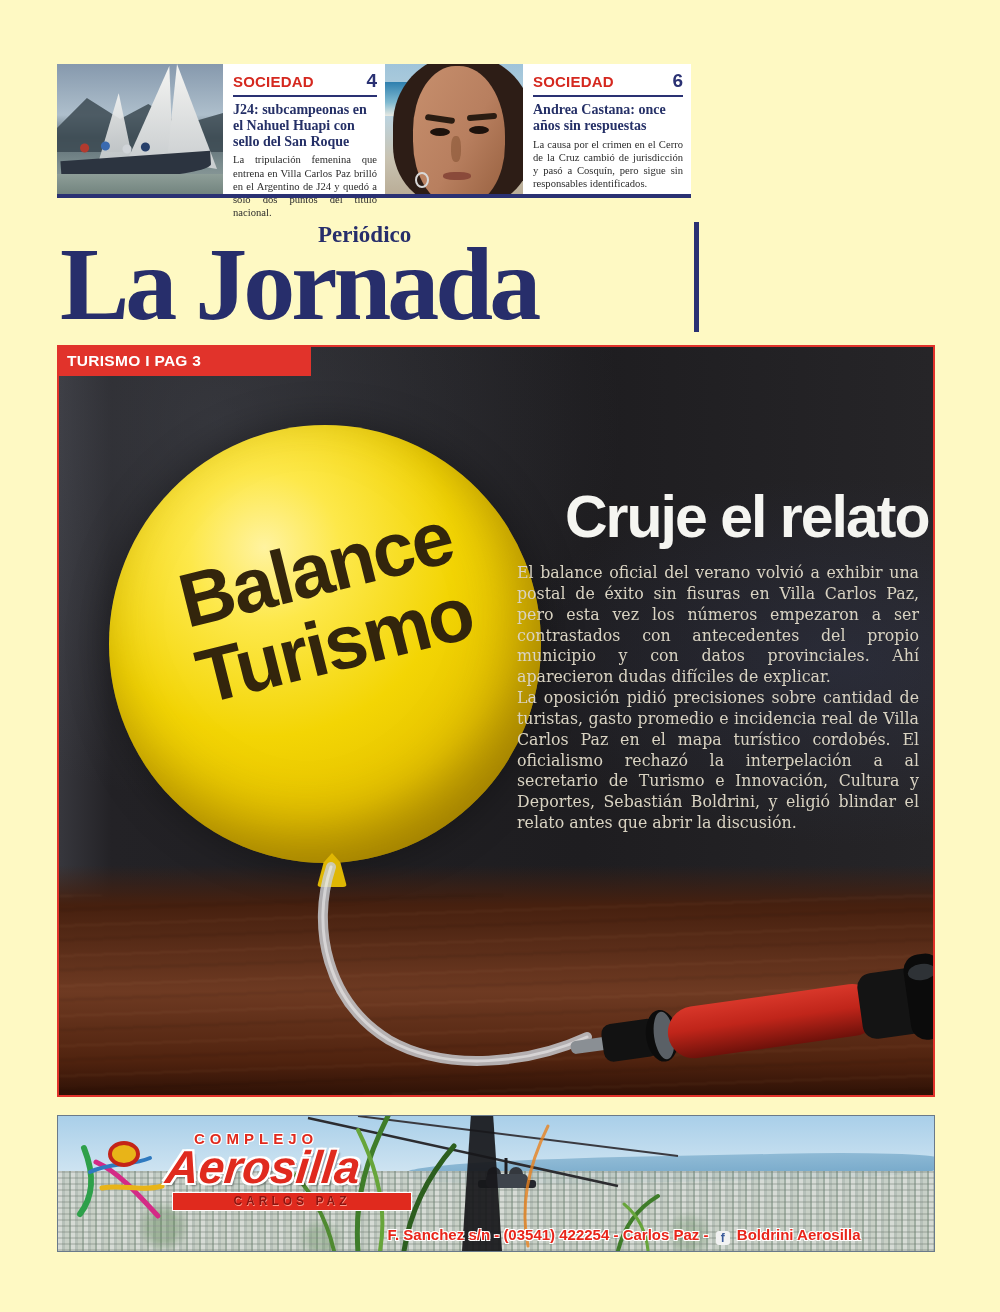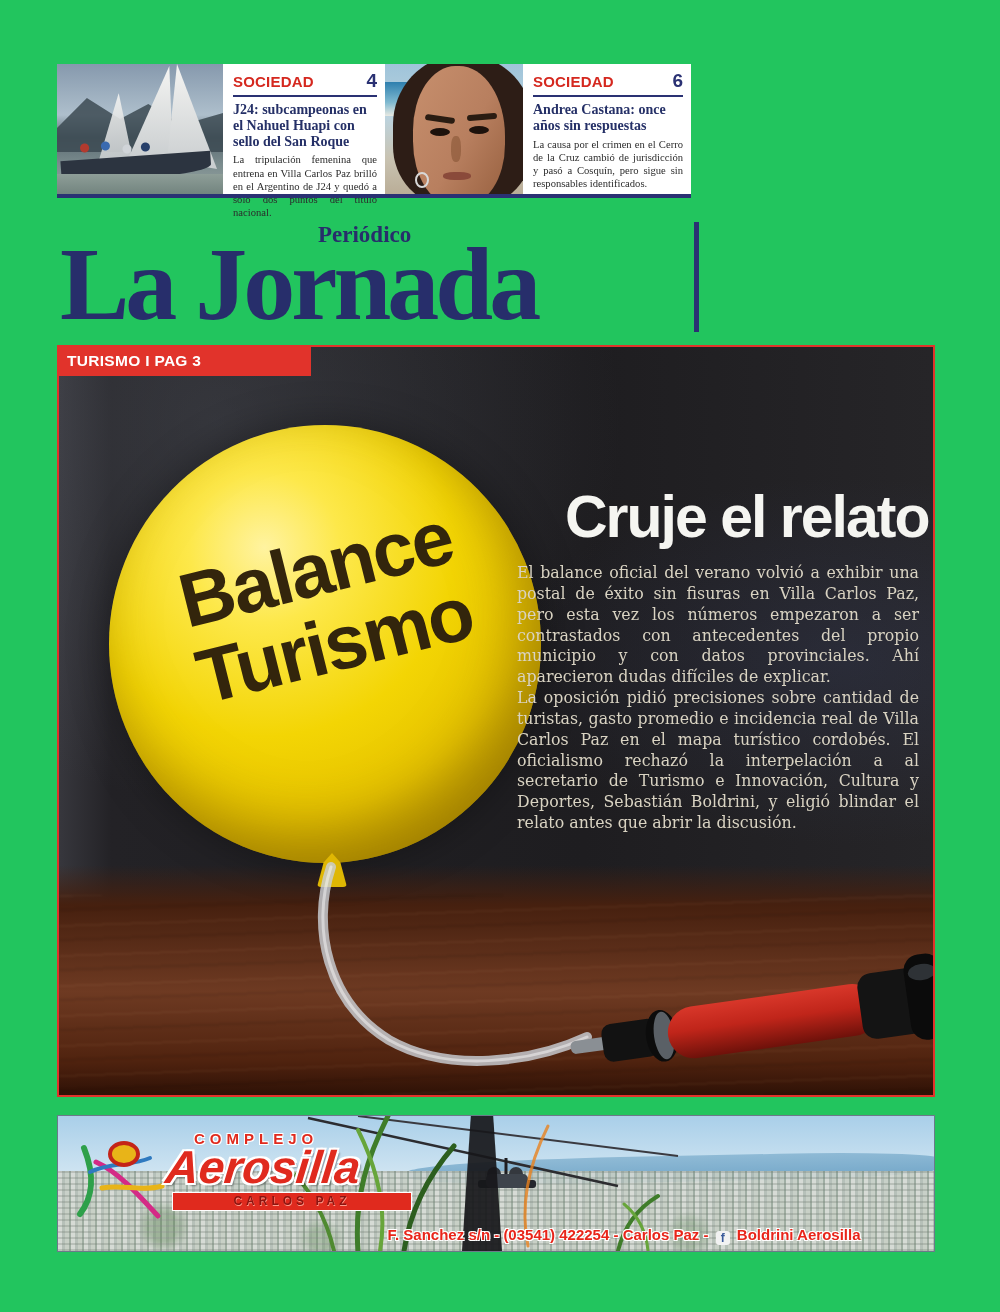--- a/index.html
+++ b/index.html
@@ -1,16 +1,16 @@
 <!DOCTYPE html>
 <html><head>
 <meta charset="utf-8">
 <style>
   html,body{margin:0;padding:0;background:#ffffff;}
-  .page{position:relative;width:1000px;height:1312px;background:#22c55e;overflow:hidden;
+  .page{position:relative;width:1000px;height:1312px;background:#fef9c3;overflow:hidden;
         font-family:"Liberation Sans",sans-serif;}
 
   
   .topstrip{position:absolute;left:57px;top:64px;width:878px;height:134px;}
   .photo{position:absolute;top:0;height:134px;overflow:hidden;}
   .sailphoto{left:0;width:166px;background:linear-gradient(180deg,#8699ad 0%,#aebfcc 38%,#5a6a72 55%,#7b8c8e 75%,#9aa8a4 100%);}
   .mountain{position:absolute;left:0;top:28px;width:166px;height:60px;background:#3c4a52;
             clip-path:polygon(0 60%,18% 10%,38% 45%,55% 20%,75% 55%,100% 35%,100% 100%,0 100%);opacity:.85;}
   .sail{position:absolute;background:linear-gradient(180deg,#f4f4f2,#c9cdcf);}
   .sail1{left:70px;top:2px;width:46px;height:95px;clip-path:polygon(92% 0,100% 100%,0 100%);}

